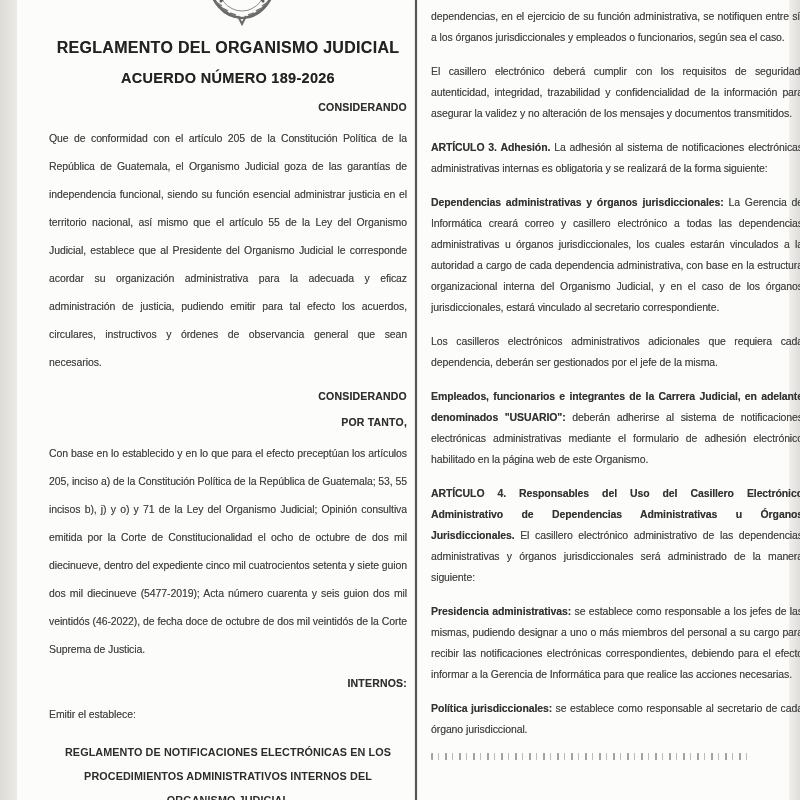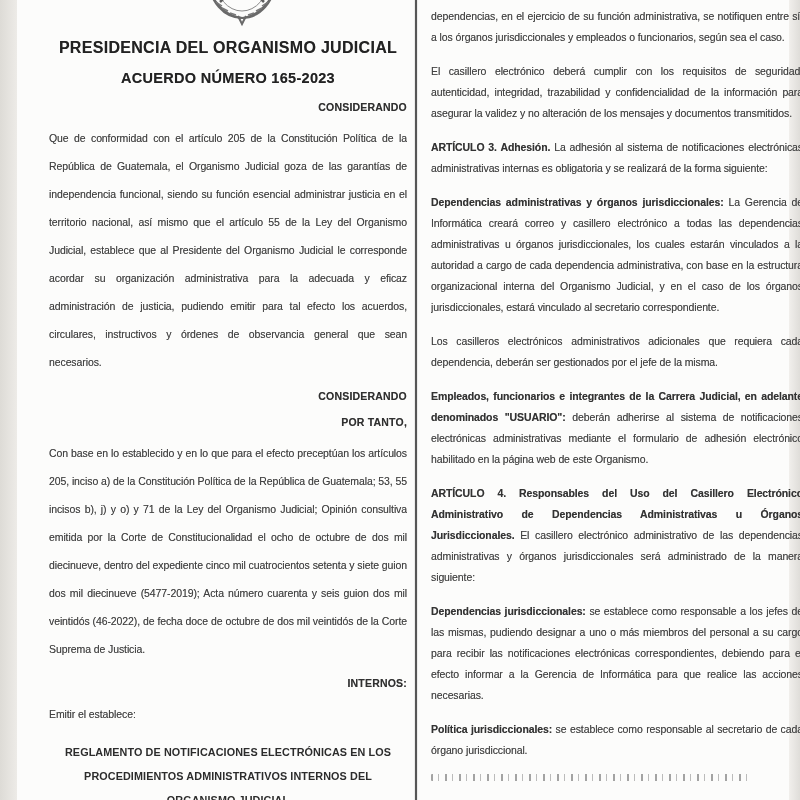--- a/index.html
+++ b/index.html
@@ -89,22 +89,22 @@
         <ellipse cx="48" cy="44" rx="26" ry="31" stroke="#8a8a8a" stroke-width="1"></ellipse>
         <line x1="26" y1="22" x2="70" y2="66" stroke="#5d5d5d" stroke-width="2.5"></line>
         <line x1="70" y1="22" x2="26" y2="66" stroke="#5d5d5d" stroke-width="2.5"></line>
         <path d="M30 40 Q48 30 66 40 L64 50 Q48 42 32 50 Z" fill="#f5f5f3" stroke="#6a6a6a" stroke-width="1.5"></path>
         <path d="M18 60 Q30 80 48 82 Q66 80 78 60" stroke="#6a6a6a" stroke-width="2"></path>
         <path d="M22 66 l6 4 M28 72 l6 3 M36 77 l6 2 M74 66 l-6 4 M68 72 l-6 3 M60 77 l-6 2" stroke="#7a7a7a" stroke-width="1.5"></path>
         <path d="M44 80 l4 8 l4 -8" stroke="#6a6a6a" stroke-width="2"></path>
       </svg>
     </div>
 
-    <h1 class="doc-title">PRESIDENCIA DEL ORGANISMO JUDICIAL</h1>
-    <h2 class="doc-subtitle">ACUERDO NÚMERO 165-2023</h2>
+    <h1 class="doc-title">REGLAMENTO DEL ORGANISMO JUDICIAL</h1>
+    <h2 class="doc-subtitle">ACUERDO NÚMERO 189-2026</h2>
 
     <h3 class="sec">CONSIDERANDO</h3>
     <p class="body txt">Que de conformidad con el artículo 205 de la Constitución Política de la República de Guatemala, el Organismo Judicial goza de las garantías de independencia funcional, siendo su función esencial administrar justicia en el territorio nacional, así mismo que el artículo 55 de la Ley del Organismo Judicial, establece que al Presidente del Organismo Judicial le corresponde acordar su organización administrativa para la adecuada y eficaz administración de justicia, pudiendo emitir para tal efecto los acuerdos, circulares, instructivos y órdenes de observancia general que sean necesarios.</p>
 
     <h3 class="sec">CONSIDERANDO</h3>
 
     <h3 class="sec">POR TANTO,</h3>
     <p class="body txt">Con base en lo establecido y en lo que para el efecto preceptúan los artículos 205, inciso a) de la Constitución Política de la República de Guatemala; 53, 55 incisos b), j) y o) y 71 de la Ley del Organismo Judicial; Opinión consultiva emitida por la Corte de Constitucionalidad el ocho de octubre de dos mil diecinueve, dentro del expediente cinco mil cuatrocientos setenta y siete guion dos mil diecinueve (5477-2019); Acta número cuarenta y seis guion dos mil veintidós (46-2022), de fecha doce de octubre de dos mil veintidós de la Corte Suprema de Justicia.</p>
 
     <h3 class="sec">INTERNOS:</h3>
@@ -123,21 +123,21 @@
     <p class="body txt"><span class="lead">ARTÍCULO 3. Adhesión.</span> <span class="txt">La adhesión al sistema de notificaciones electrónicas administrativas internas es obligatoria y se realizará de la forma siguiente:</span></p>
 
     <p class="body txt"><span class="lead">Dependencias administrativas y órganos jurisdiccionales:</span> <span class="txt">La Gerencia de Informática creará correo y casillero electrónico a todas las dependencias administrativas u órganos jurisdiccionales, los cuales estarán vinculados a la autoridad a cargo de cada dependencia administrativa, con base en la estructura organizacional interna del Organismo Judicial, y en el caso de los órganos jurisdiccionales, estará vinculado al secretario correspondiente.</span></p>
 
     <p class="body txt">Los casilleros electrónicos administrativos adicionales que requiera cada dependencia, deberán ser gestionados por el jefe de la misma.</p>
 
     <p class="body txt"><span class="lead">Empleados, funcionarios e integrantes de la Carrera Judicial, en adelante denominados "USUARIO":</span> <span class="txt">deberán adherirse al sistema de notificaciones electrónicas administrativas mediante el formulario de adhesión electrónico habilitado en la página web de este Organismo.</span></p>
 
     <p class="body txt"><span class="lead">ARTÍCULO 4. Responsables del Uso del Casillero Electrónico Administrativo de Dependencias Administrativas u Órganos Jurisdiccionales.</span> <span class="txt">El casillero electrónico administrativo de las dependencias administrativas y órganos jurisdiccionales será administrado de la manera siguiente:</span></p>
 
-    <p class="body txt"><span class="lead">Dependencias jurisdiccionales:</span> <span class="txt">se establece como responsable a los jefes de las mismas, pudiendo designar a uno o más miembros del personal a su cargo para recibir las notificaciones electrónicas correspondientes, debiendo para el efecto informar a la Gerencia de Informática para que realice las acciones necesarias.</span></p>
+    <p class="body txt"><span class="lead">Presidencia administrativas:</span> <span class="txt">se establece como responsable a los jefes de las mismas, pudiendo designar a uno o más miembros del personal a su cargo para recibir las notificaciones electrónicas correspondientes, debiendo para el efecto informar a la Gerencia de Informática para que realice las acciones necesarias.</span></p>
 
     <p class="body txt"><span class="lead">Política jurisdiccionales:</span> <span class="txt">se establece como responsable al secretario de cada órgano jurisdiccional.</span></p>
 
     <div class="clipped-line"></div>
   </div>
 
   <div class="divider"></div>
 </div>
 
 </body></html>

